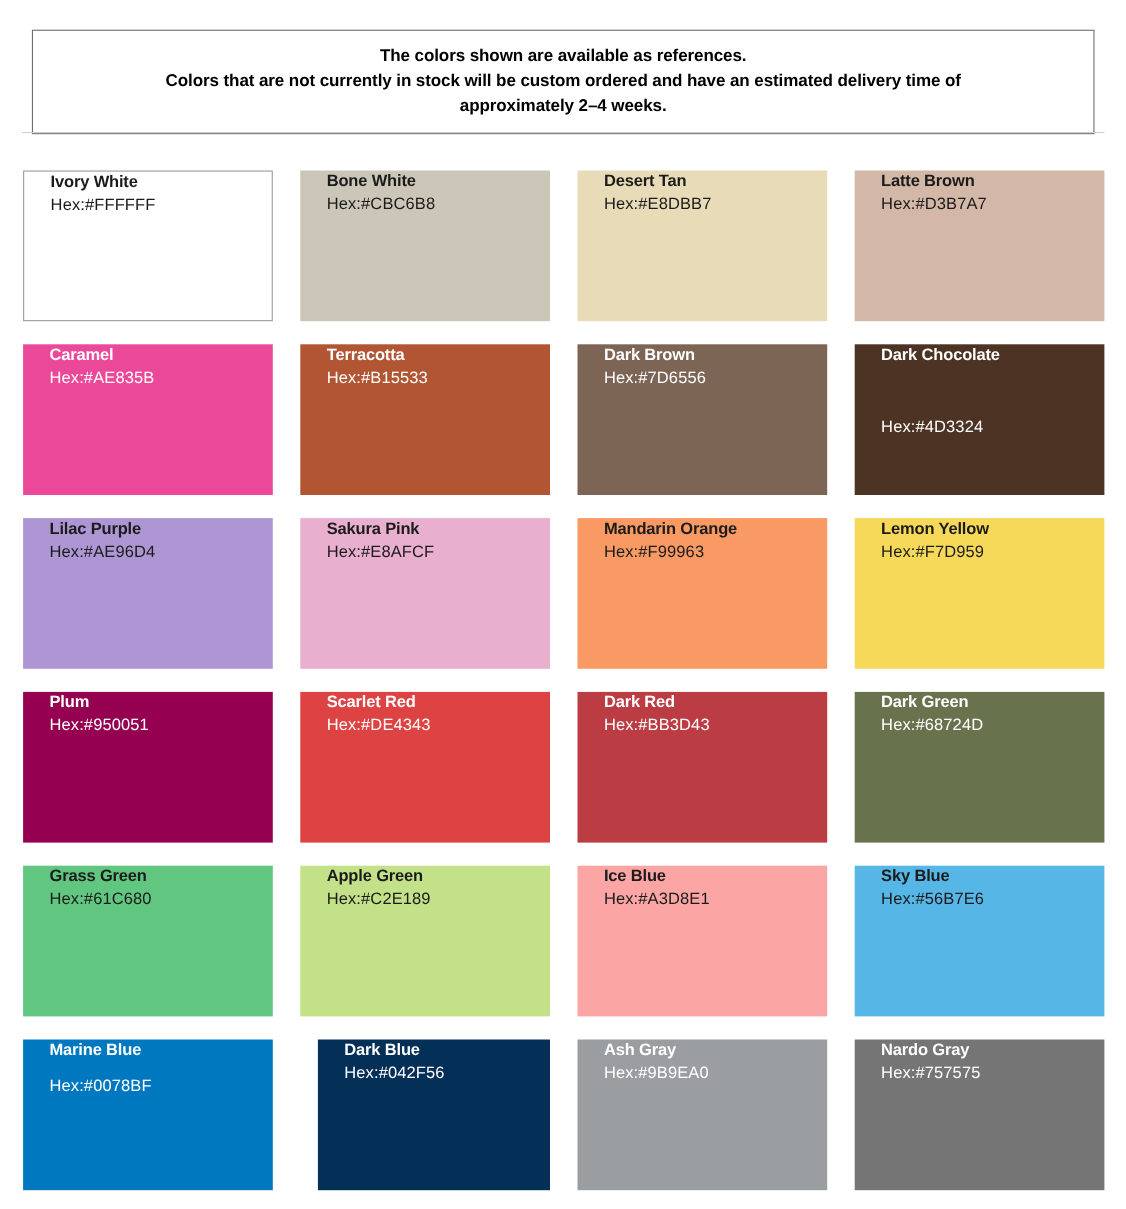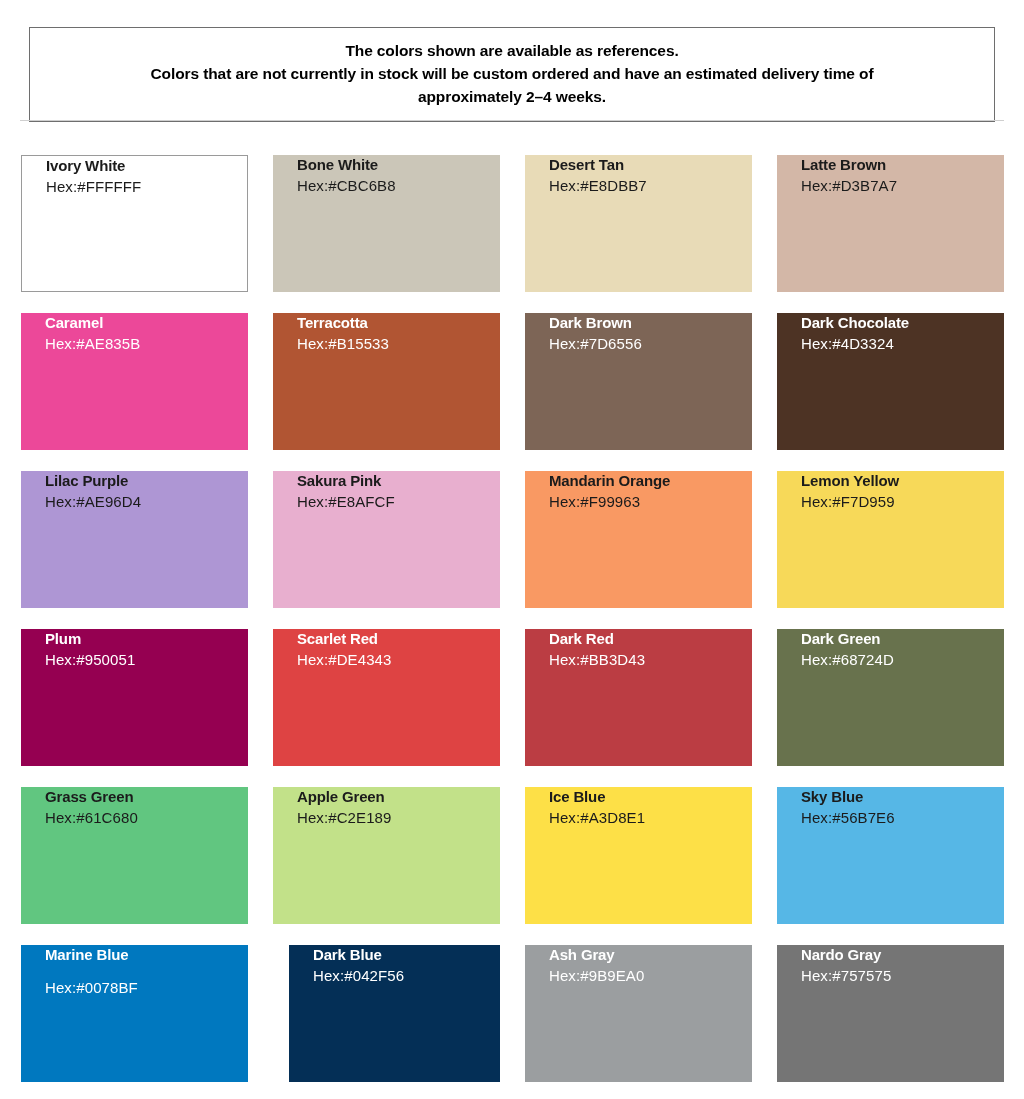--- a/index.html
+++ b/index.html
@@ -125,21 +125,21 @@
         <div class="swatch-hex">Hex:#AE835B</div>
       </div>
       <div class="swatch" style="background: rgb(177, 85, 51); color: rgb(255, 255, 255);">
         <div class="swatch-name">Terracotta</div>
         <div class="swatch-hex">Hex:#B15533</div>
       </div>
       <div class="swatch" style="background: rgb(125, 101, 86); color: rgb(255, 255, 255);">
         <div class="swatch-name">Dark Brown</div>
         <div class="swatch-hex">Hex:#7D6556</div>
       </div>
-      <div class="swatch" style="background: rgb(77, 51, 36); color: rgb(255, 255, 255);">
+      <div class="swatch" style="background: rgb(77, 51, 36); color: rgb(255, 255, 255); gap: 45px;">
         <div class="swatch-name">Dark Chocolate</div>
         <div class="swatch-hex">Hex:#4D3324</div>
       </div>
       <div class="swatch" style="background: rgb(174, 150, 212); color: rgb(27, 27, 27);">
         <div class="swatch-name">Lilac Purple</div>
         <div class="swatch-hex">Hex:#AE96D4</div>
       </div>
       <div class="swatch" style="background: rgb(232, 175, 207); color: rgb(27, 27, 27);">
         <div class="swatch-name">Sakura Pink</div>
         <div class="swatch-hex">Hex:#E8AFCF</div>
@@ -169,21 +169,21 @@
         <div class="swatch-hex">Hex:#68724D</div>
       </div>
       <div class="swatch" style="background: rgb(97, 198, 128); color: rgb(27, 27, 27);">
         <div class="swatch-name">Grass Green</div>
         <div class="swatch-hex">Hex:#61C680</div>
       </div>
       <div class="swatch" style="background: rgb(194, 225, 137); color: rgb(27, 27, 27);">
         <div class="swatch-name">Apple Green</div>
         <div class="swatch-hex">Hex:#C2E189</div>
       </div>
-      <div class="swatch" style="background: #fde047; color: rgb(27, 27, 27);">
+      <div class="swatch" style="background: #fca5a5; color: rgb(27, 27, 27);">
         <div class="swatch-name">Ice Blue</div>
         <div class="swatch-hex">Hex:#A3D8E1</div>
       </div>
       <div class="swatch" style="background: rgb(86, 183, 230); color: rgb(27, 27, 27);">
         <div class="swatch-name">Sky Blue</div>
         <div class="swatch-hex">Hex:#56B7E6</div>
       </div>
       <div class="swatch" style="background: rgb(0, 120, 191); color: rgb(255, 255, 255); gap: 12px;">
         <div class="swatch-name">Marine Blue</div>
         <div class="swatch-hex">Hex:#0078BF</div>

